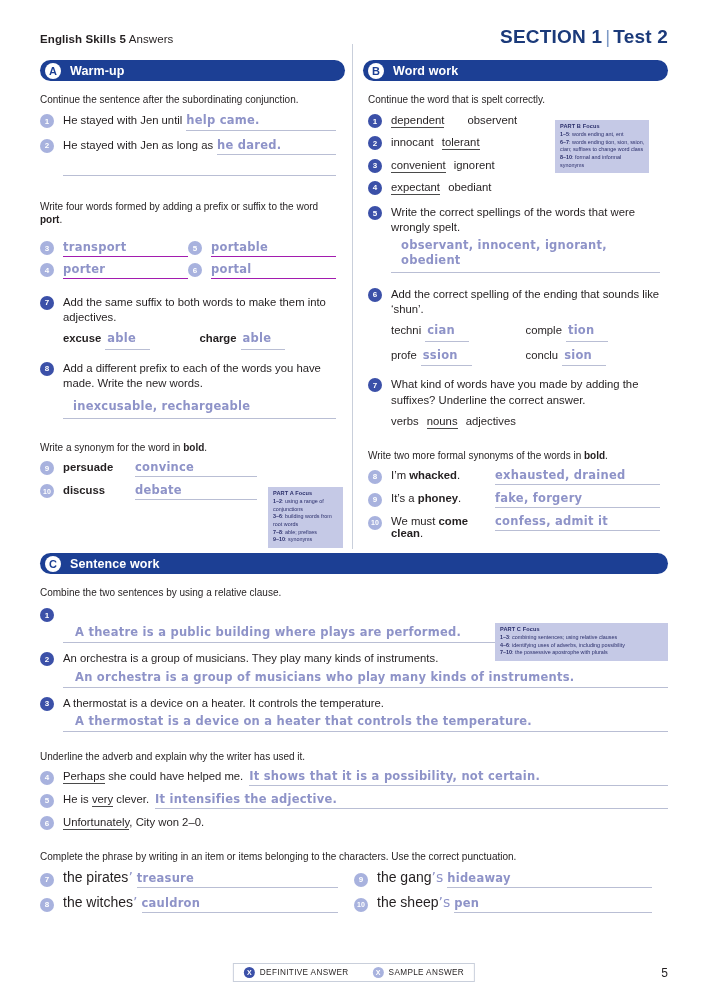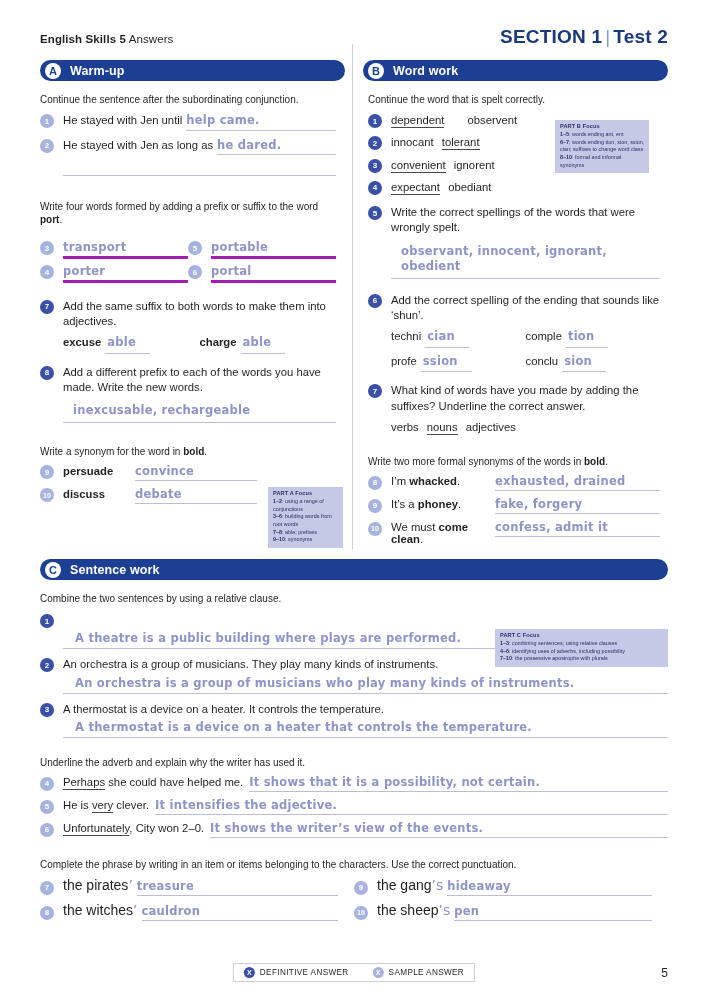--- a/index.html
+++ b/index.html
@@ -99,21 +99,21 @@
   .focus .ftitle { font-weight: 700; font-size: 5.6px; letter-spacing: .1px; }
   .focus .fline b { font-weight: 700; }
 
   
   .grid2 { display: flex; margin-top: 8px; }
   .grid2 .cell { width: 50%; }
 
   .wordrow { display: flex; align-items: baseline; margin-top: 5px; }
   .wordrow .wans {
     margin-left: 9px; flex: 1 1 auto;
-    border-bottom: 3px solid #a21caf;
+    border-bottom: 1px solid #a21caf;
     padding-bottom: 2px;
   }
 
   
   .pairrow { display: flex; margin-top: 6px; }
   .pairrow .pcell { width: 50%; display: flex; align-items: baseline; font-size: 11.3px; }
   .pairrow .pcell .plabel { font-weight: 700; }
   .pairrow .pcell .pans { margin-left: 4px; border-bottom: 1px solid #b9bed4; padding: 0 14px 2px 2px; }
 
   
@@ -312,21 +312,21 @@
         <div class="qbody">
           <span class="uline">expectant</span>
           <span style="margin-left:5px;">obediant</span>
         </div>
       </div>
 
       <div class="qrow" style="margin-top:10px;">
         <div class="num dark">5</div>
         <div class="qbody">
           <div>Write the correct spellings of the words that were wrongly spelt.</div>
-          <div class="ans rule" style="margin-top:6px; padding:2px 0 3px 10px;">observant, innocent, ignorant, obedient</div>
+          <div class="ans rule" style="padding:2px 0 3px 10px;">observant, innocent, ignorant, obedient</div>
         </div>
       </div>
 
       <div class="qrow" style="margin-top:14px;">
         <div class="num dark">6</div>
         <div class="qbody">
           <div>Add the correct spelling of the ending that sounds like ‘shun’.</div>
           <div class="pairrow">
             <div class="pcell">
               <span>techni</span>
@@ -431,21 +431,20 @@
 
     <div class="advrow">
       <div class="num light">5</div>
       <div class="atext"><span>He is </span><span class="uline">very</span><span> clever.</span></div>
       <div class="aans ans">It intensifies the adjective.</div>
     </div>
 
     <div class="advrow">
       <div class="num light">6</div>
       <div class="atext"><span class="uline">Unfortunately</span><span>, City won 2–0.</span></div>
-      <div class="aans ans">It shows the writer’s view of the events.</div>
     </div>
 
     <div class="instr" style="margin-top:20px;">Complete the phrase by writing in an item or items belonging to the characters. Use the correct punctuation.</div>
 
     <div class="possrow">
       <div class="posscell">
         <div class="num light">7</div>
         <div class="ptext"><span>the pirates</span><span class="apos">’</span></div>
         <div class="pansline ans">treasure</div>
       </div>

